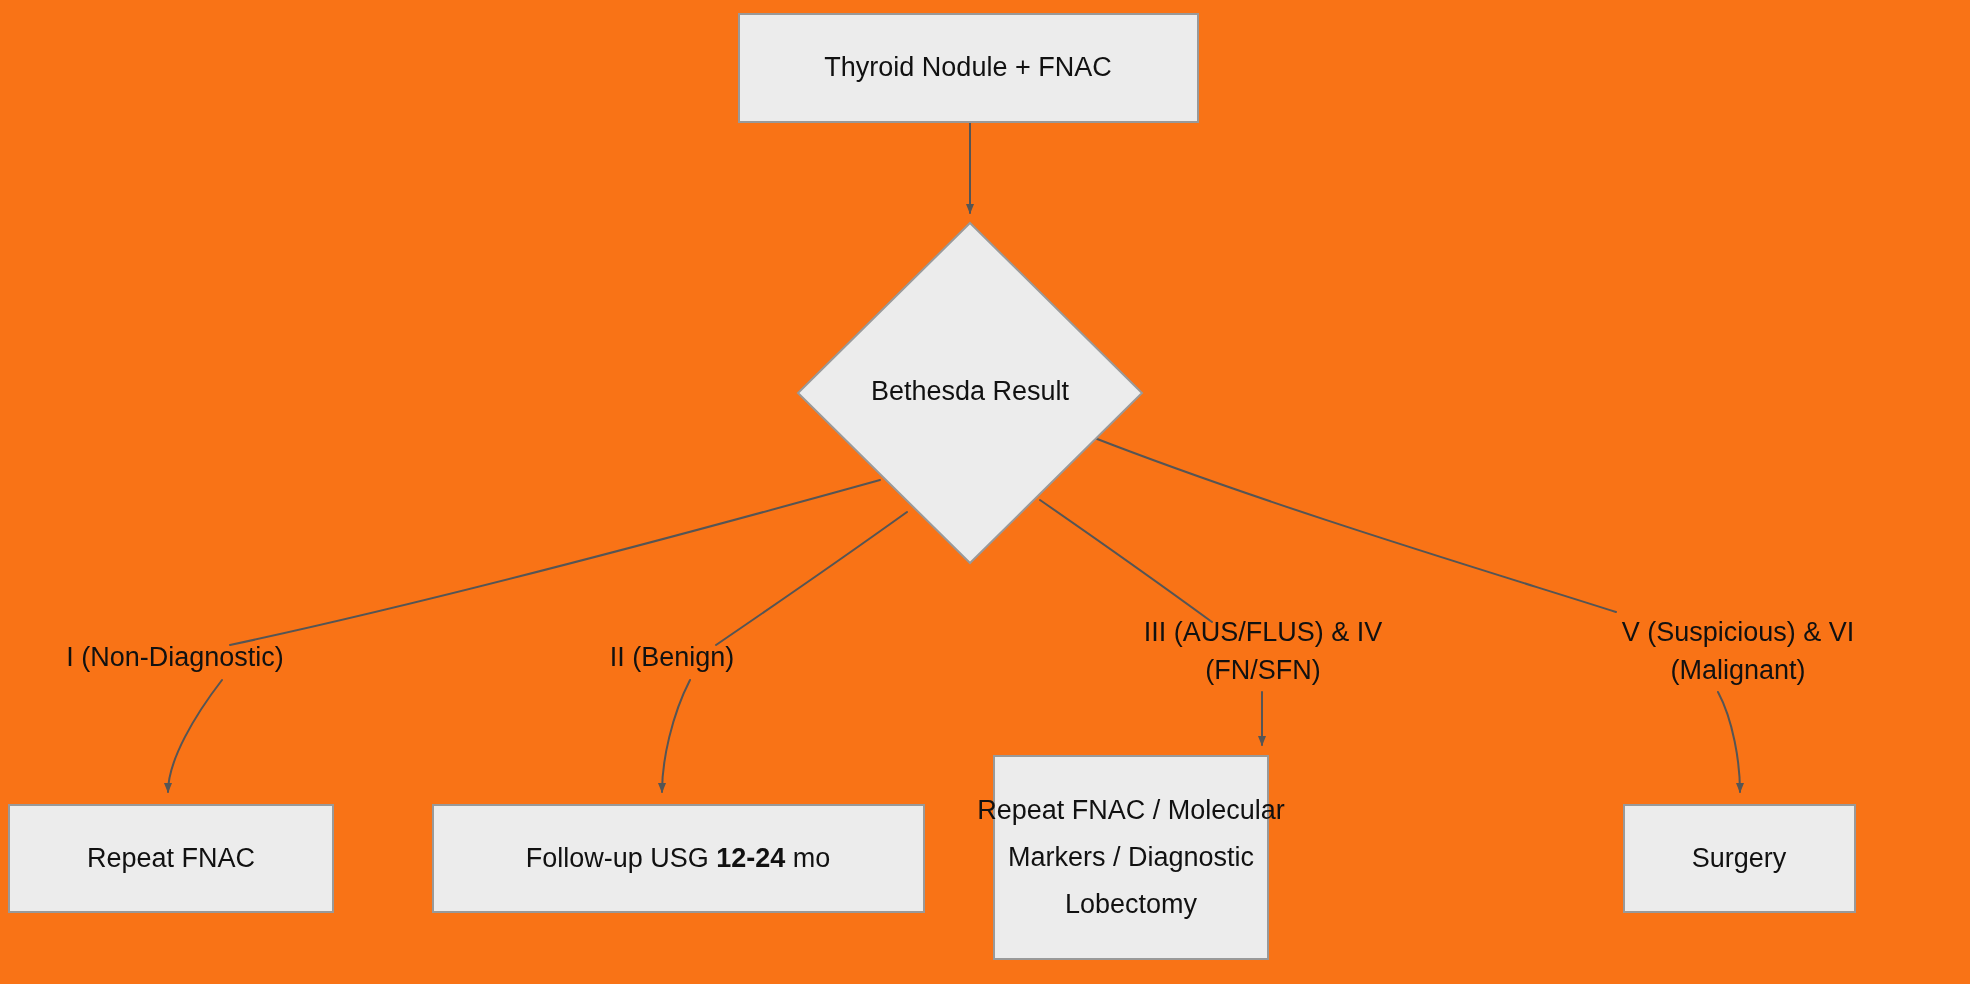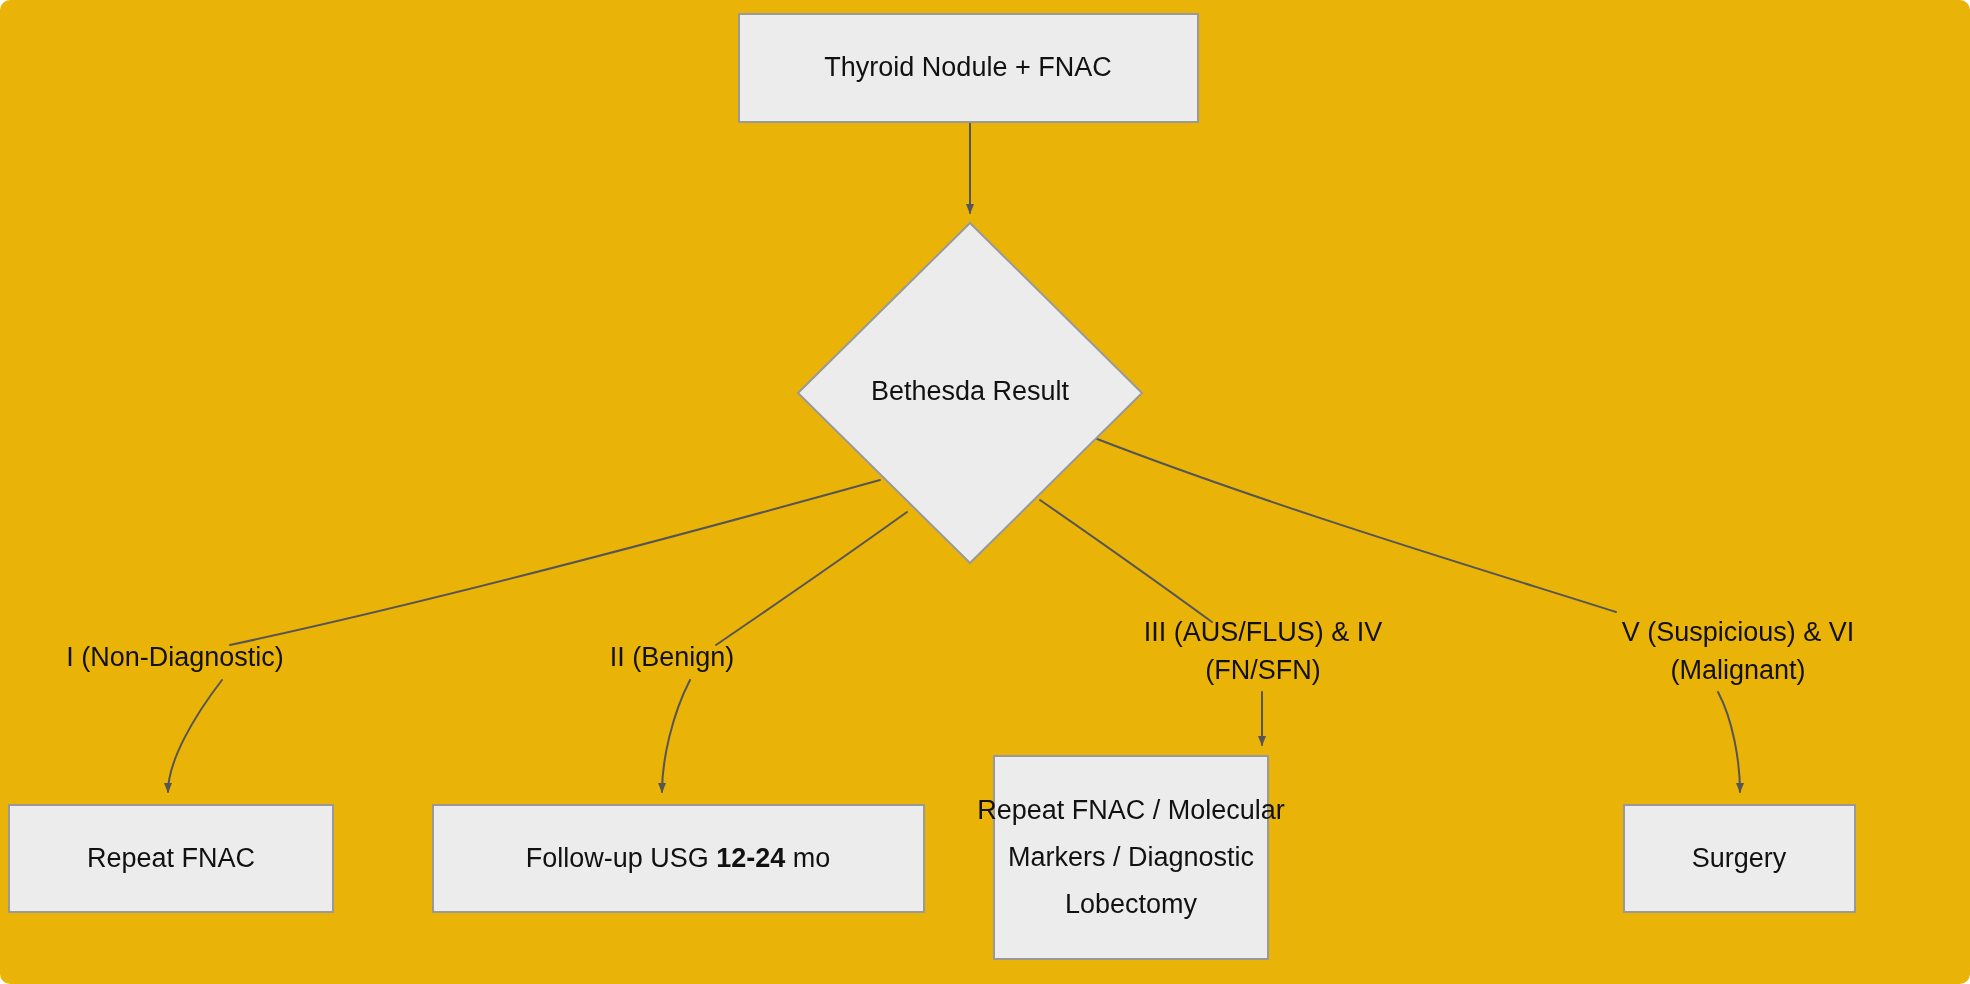--- a/index.html
+++ b/index.html
@@ -11,22 +11,21 @@
   body {
     font-family: "Liberation Sans", sans-serif;
     width: 1970px;
     height: 984px;
     overflow: hidden;
   }
   #flowchart-root {
     position: relative;
     width: 1970px;
     height: 984px;
-    background: #eab308;
-    border-radius: 10px;
+    background: #f97316;
   }
   svg.chart-svg {
     position: absolute;
     top: 0;
     left: 0;
     width: 1970px;
     height: 984px;
     display: block;
   }
   .node-shape {

